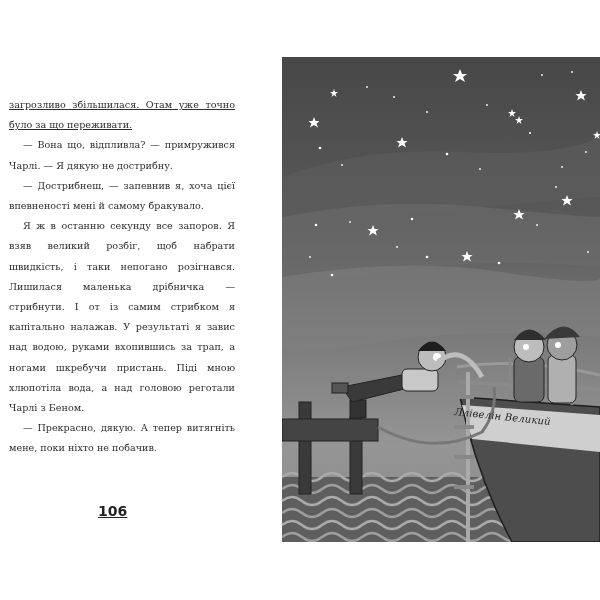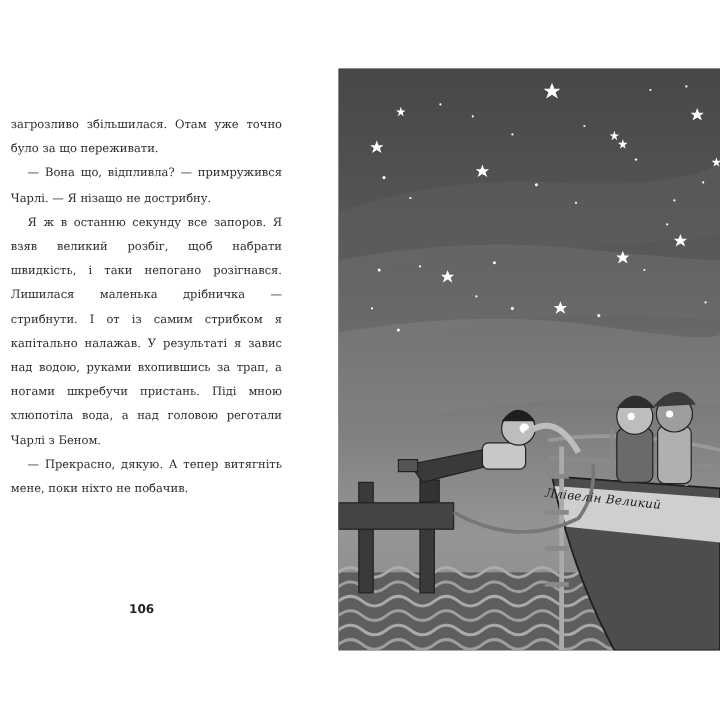--- a/index.html
+++ b/index.html
@@ -3,42 +3,43 @@
   <meta charset="utf-8">
   <style>
     html, body { margin: 0; padding: 0; background: #ffffff; }
     body { width: 600px; height: 600px; position: relative; overflow: hidden; }
     .text-column {
       position: absolute; left: 9px; top: 95px; width: 226px;
       font-family: "DejaVu Serif", serif; font-size: 9.6px; line-height: 20.2px;
       color: #2e2e2e; text-align: justify;
     }
     .para { margin: 0; text-indent: 14px; }
-    .para.first { text-indent: 0; }
+    .para.first { text-indent: 0; text-decoration: underline; }
     .page-number {
-      position: absolute; left: 98px; top: 503px; width: 40px; text-align: center;
-      font-family: "DejaVu Sans", sans-serif; font-weight: bold; font-size: 10px; color: #222;
+      position: absolute; left: 98px; top: 503px; width: 40px; 
+      font-family: "DejaVu Sans", sans-serif; font-weight: bold; font-size: 14px; color: #222; text-decoration: underline;
     }
     .illustration {
       position: absolute; left: 282px; top: 57px; width: 318px; height: 485px;
       overflow: hidden; background: #555;
     }
     .illustration svg { display: block; }
     .boat-name {
       position: absolute; left: 172px; top: 354px;
       font-family: "DejaVu Serif", serif; font-style: italic; font-size: 10px;
       color: #1e1e1e; transform: rotate(6deg); letter-spacing: 0.2px;
     }
   </style>
 </head>
 <body>
 
 <div class="text-column">
   <p class="para first">загрозливо збільшилася. Отам уже точно було за що переживати.</p>
-  <p class="para">— Вона що, відпливла? — примружився Чарлі. — Я нізащо не дострибну.</p>
+  <p class="para">— Вона що, відпливла? — примружився Чарлі. — Я дякую не дострибну.</p>
+  <p class="para">— Дострибнеш, — запевнив я, хоча цієї впевненості мені й самому бракувало.</p>
   <p class="para">Я ж в останню секунду все запоров. Я взяв великий розбіг, щоб набрати швидкість, і таки непогано розігнався. Лишилася маленька дрібничка — стрибнути. І от із самим стрибком я капітально налажав. У результаті я завис над водою, руками вхопившись за трап, а ногами шкребучи пристань. Піді мною хлюпотіла вода, а над головою реготали Чарлі з Беном.</p>
   <p class="para">— Прекрасно, дякую. А тепер витягніть мене, поки ніхто не побачив.</p>
 
 </div>
 
 <div class="page-number">106</div>
 
 <div class="illustration">
   <svg width="318" height="485" viewBox="0 0 318 485">
     <defs>

